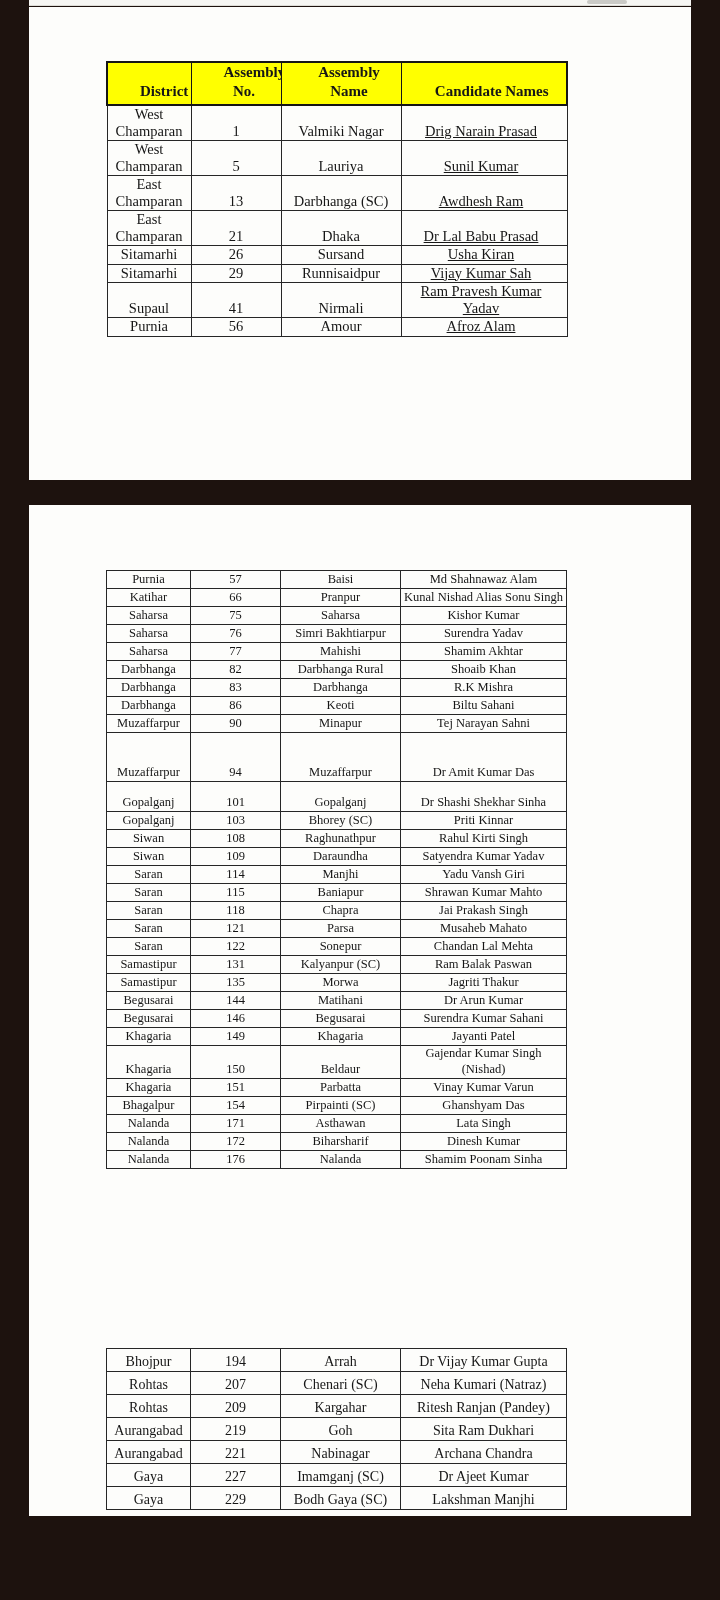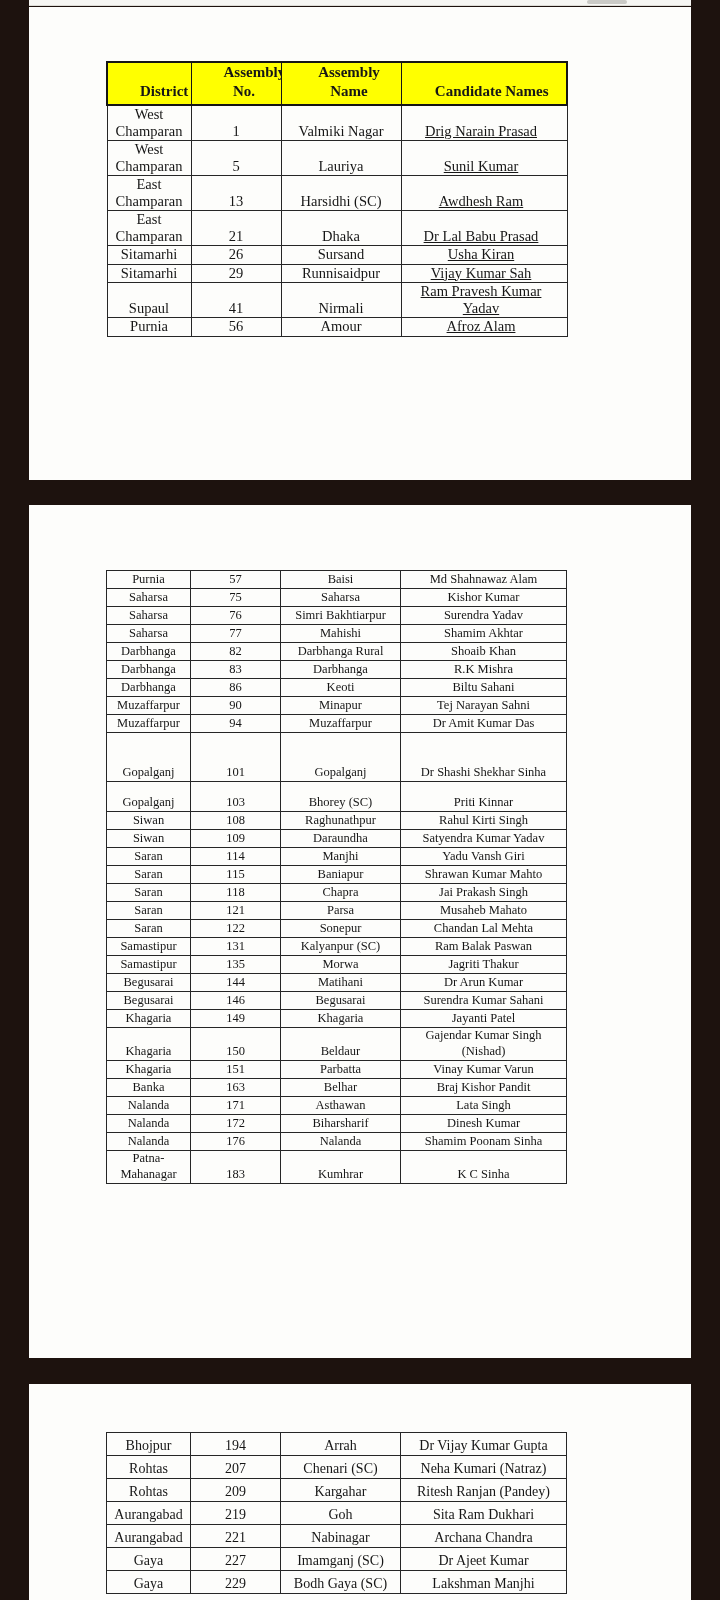--- a/index.html
+++ b/index.html
@@ -21,21 +21,21 @@
     position: absolute; left: 558px; top: 0; width: 40px; height: 4px;
     background: rgba(120,120,115,0.35); border-radius: 2px;
   }
 
   .page {
     position: absolute; left: 29px; width: 662px;
     background: #fdfdfb;
   }
   .page-1 { top: 7px;    height: 473px; }
   .page-2 { top: 505px;  height: 853px; }
-  .page-3 { top: 1384px; height: 216px; padding-left: 24px; }
+  .page-3 { top: 1300px; height: 216px; padding-left: 24px; }
 
   table {
     position: absolute; left: 77px;
     border-collapse: collapse; table-layout: fixed;
     width: 460px;
     color: #161616;
   }
   col.c-district  { width: 84px; }
   col.c-no        { width: 90px; }
   col.c-name      { width: 120px; }
@@ -111,21 +111,21 @@
           </tr>
           <tr>
             <td>West Champaran</td>
             <td>5</td>
             <td>Lauriya</td>
             <td>Sunil Kumar</td>
           </tr>
           <tr>
             <td>East Champaran</td>
             <td>13</td>
-            <td>Harsidhi (SC)</td>
+            <td>Darbhanga (SC)</td>
             <td>Awdhesh Ram</td>
           </tr>
           <tr>
             <td>East Champaran</td>
             <td>21</td>
             <td>Dhaka</td>
             <td>Dr Lal Babu Prasad</td>
           </tr>
           <tr>
             <td>Sitamarhi</td>
@@ -164,20 +164,26 @@
           <col class="c-candidate">
       </colgroup>
       <tbody>
           <tr>
             <td>Purnia</td>
             <td>57</td>
             <td>Baisi</td>
             <td>Md Shahnawaz Alam</td>
           </tr>
           <tr>
+            <td>Katihar</td>
+            <td>66</td>
+            <td>Pranpur</td>
+            <td>Kunal Nishad Alias Sonu Singh</td>
+          </tr>
+          <tr>
             <td>Saharsa</td>
             <td>75</td>
             <td>Saharsa</td>
             <td>Kishor Kumar</td>
           </tr>
           <tr>
             <td>Saharsa</td>
             <td>76</td>
             <td>Simri Bakhtiarpur</td>
             <td>Surendra Yadav</td>
@@ -308,48 +314,42 @@
             <td>Beldaur</td>
             <td>Gajendar Kumar Singh (Nishad)</td>
           </tr>
           <tr>
             <td>Khagaria</td>
             <td>151</td>
             <td>Parbatta</td>
             <td>Vinay Kumar Varun</td>
           </tr>
           <tr>
-            <td>Banka</td>
-            <td>163</td>
-            <td>Belhar</td>
-            <td>Braj Kishor Pandit</td>
+            <td>Bhagalpur</td>
+            <td>154</td>
+            <td>Pirpainti (SC)</td>
+            <td>Ghanshyam Das</td>
           </tr>
           <tr>
             <td>Nalanda</td>
             <td>171</td>
             <td>Asthawan</td>
             <td>Lata Singh</td>
           </tr>
           <tr>
             <td>Nalanda</td>
             <td>172</td>
             <td>Biharsharif</td>
             <td>Dinesh Kumar</td>
           </tr>
           <tr>
             <td>Nalanda</td>
             <td>176</td>
             <td>Nalanda</td>
             <td>Shamim Poonam Sinha</td>
-          </tr>
-          <tr>
-            <td>Patna-Mahanagar</td>
-            <td>183</td>
-            <td>Kumhrar</td>
-            <td>K C Sinha</td>
           </tr>
         </tbody>
     </table>
   </section>
 
   <section class="page page-3">
     <table class="t3">
       <colgroup>
         <col class="c-district">
           <col class="c-no">

